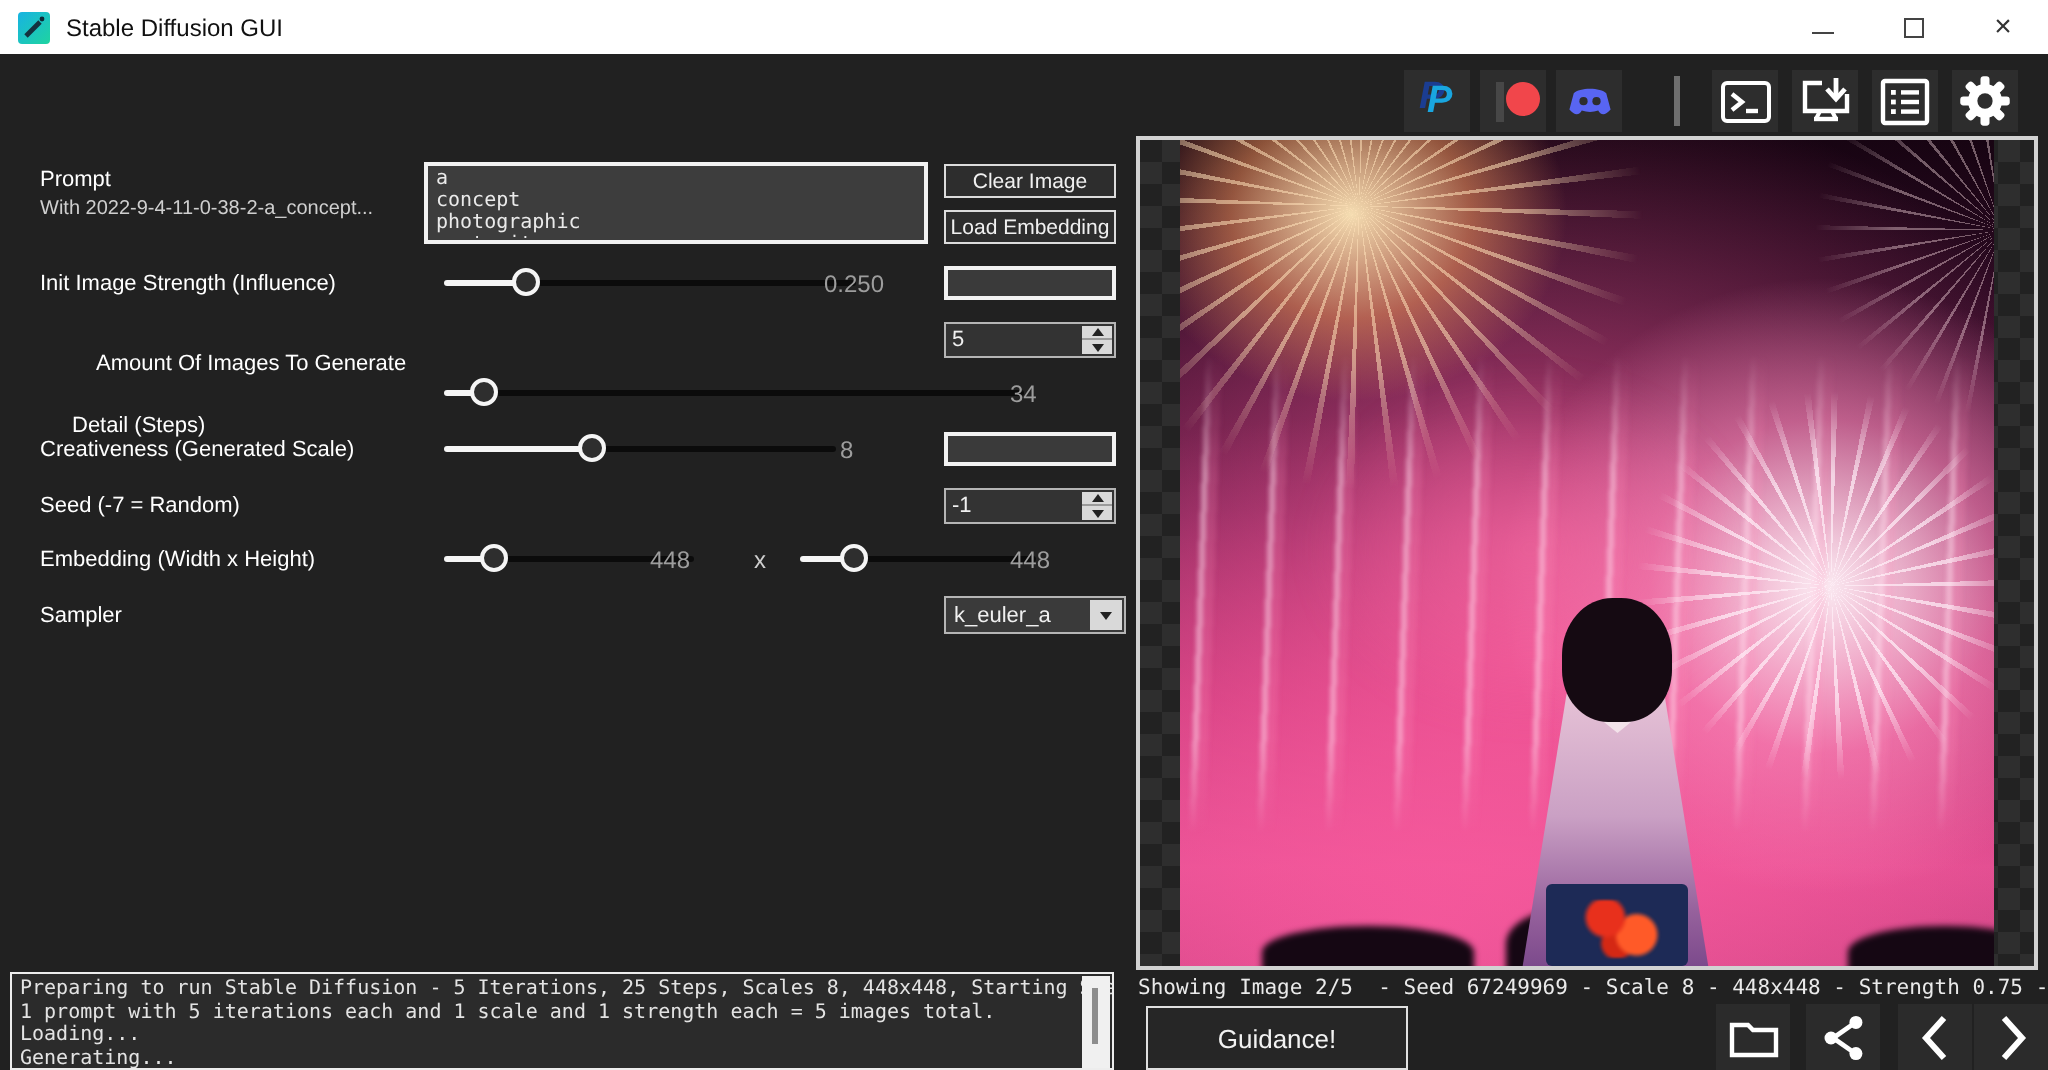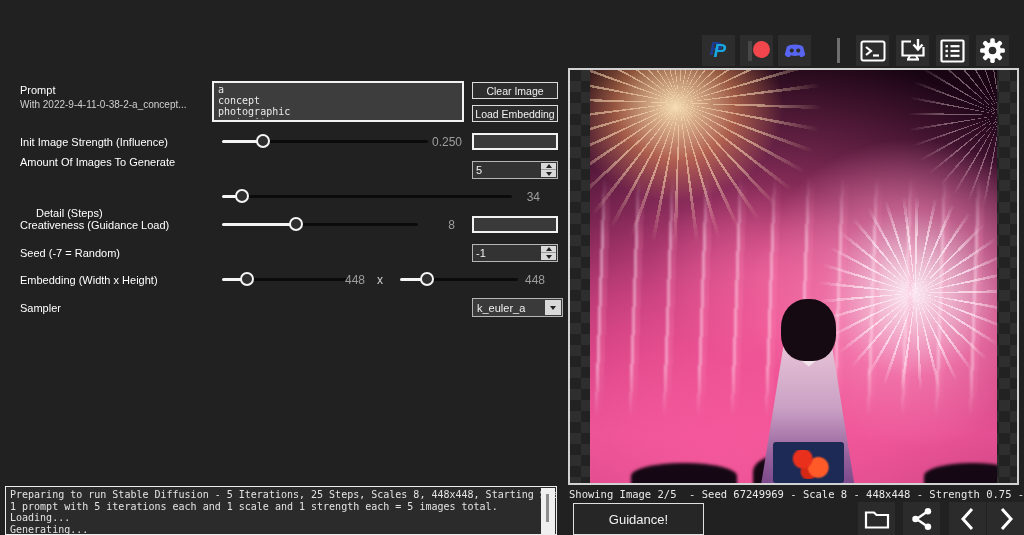--- a/index.html
+++ b/index.html
@@ -53,21 +53,21 @@
   .combo { position:absolute; left:472px; width:91px; height:19px; background:#3a3a3a; border:1px solid #b5b5b5; }
   .combo .val { position:absolute; left:4px; top:3px; color:#f0f0f0; font-size:11px; }
   .combo .btn { position:absolute; right:1px; top:1px; width:16px; height:15px; background:#d9d9d9;
                 display:flex; align-items:center; justify-content:center; }
 
   .slider { position:absolute; height:13px; }
   .slider .track-l { position:absolute; top:5px; left:0; height:3px; background:#f5f5f5; border-radius:2px; }
   .slider .track-r { position:absolute; top:5px; right:0; height:3px; background:#0b0b0b; border-radius:2px; }
   .slider .knob { position:absolute; top:-1px; width:14px; height:14px; border-radius:50%;
                   background:#2e2e2e; border:2px solid #f5f5f5; }
-  .slval { position:absolute; color:#9d9d9d; font-size:12px; text-align:right; }
+  .slval { position:absolute; color:#9d9d9d; font-size:12px; }
 
   
   .logbox { position:absolute; left:5px; top:486px; width:552px; height:49px; background:#2b2b2b;
             border:1px solid #ededed; overflow:hidden; }
   .logtext { position:absolute; left:4px; top:2px; right:18px; color:#e3e3e3;
              font-family:"DejaVu Sans Mono",monospace; font-size:10px; line-height:11.5px; white-space:pre; }
   .logscroll { position:absolute; right:1px; top:1px; width:14px; height:46px; background:#f0f0f0; }
   .logthumb { position:absolute; left:5px; top:6px; width:3px; height:28px; background:#8d8d8d; }
 
   
@@ -124,20 +124,38 @@
               border:1px solid #e0e0e0; color:#f2f2f2; font-size:13px;
               display:flex; align-items:center; justify-content:center; }
   .iconbtn { position:absolute; top:502px; width:37px; height:33px; background:#2b2b2b;
              display:flex; align-items:center; justify-content:center; }
 </style>
 </head>
 <body>
 
 <div class="screen">
 
+  <div class="titlebar">
+    <div class="appicon">
+      <svg width="16" height="16" viewBox="0 0 16 16">
+        <line x1="4" y1="12" x2="11" y2="5" stroke="#14323f" stroke-width="2.4"></line>
+        <circle cx="12" cy="3.5" r="1.2" fill="#0e2a36"></circle>
+      </svg>
+    </div>
+    <span class="titletext">Stable Diffusion GUI</span>
+    <div class="wincontrols">
+      <div class="winbtn">
+          <div class="minglyph"></div>
+        </div>
+      <div class="winbtn">
+          <div class="maxglyph"></div>
+        </div>
+      <div class="winbtn">×</div>
+    </div>
+  </div>
 
 
   <div class="toolbtn" style="left:702px;">
     <div class="pp-wrap">
       <span class="pp-back">P</span>
         <span class="pp-front">P</span>
     </div>
   </div>
   <div class="toolbtn" style="left:740px;">
     <div style="position:relative;width:30px;height:31px;">
@@ -206,42 +224,42 @@
 
   <div class="lbl" style="top:136px;">Init Image Strength (Influence)</div>
   <div class="slider" style="left:222px; top:135px; width:206px;">
     <div class="track-l" style="width:20%;"></div>
       <div class="track-r" style="width:78%;"></div>
     <div class="knob" style="left:calc(20% - 7px);"></div>
   </div>
   <div class="slval" style="left:412px; top:135px; width:50px;">0.250</div>
   <div class="txtbox" style="top:133px;"></div>
 
-  <div class="lbl" style="top:156px;">Amount Of Images To Generate</div>
+  <div class="lbl" style="top:176px;margin-left:28px;">Amount Of Images To Generate</div>
   <div class="updown" style="top:161px;">
     <div class="val">5</div>
     <div class="spin">
       <div class="spin-up">
           <div class="tri-up"></div>
         </div>
       <div class="spin-dn">
           <div class="tri-dn"></div>
         </div>
     </div>
   </div>
 
   <div class="lbl" style="top:207px;padding-left:16px;">Detail (Steps)</div>
   <div class="slider" style="left:222px; top:190px; width:290px;">
     <div class="track-l" style="width:7%;"></div>
       <div class="track-r" style="width:91%;"></div>
     <div class="knob" style="left:calc(7% - 7px);"></div>
   </div>
   <div class="slval" style="left:505px; top:190px; width:35px;">34</div>
 
-  <div class="lbl" style="top:219px;">Creativeness (Guidance Load)</div>
+  <div class="lbl" style="top:219px;">Creativeness (Generated Scale)</div>
   <div class="slider" style="left:222px; top:218px; width:196px;">
     <div class="track-l" style="width:38%;"></div>
       <div class="track-r" style="width:60%;"></div>
     <div class="knob" style="left:calc(38% - 7px);"></div>
   </div>
   <div class="slval" style="left:420px; top:218px; width:35px;">8</div>
   <div class="txtbox" style="top:216px;"></div>
 
   <div class="lbl" style="top:247px;">Seed (-7 = Random)</div>
   <div class="updown" style="top:244px;">

